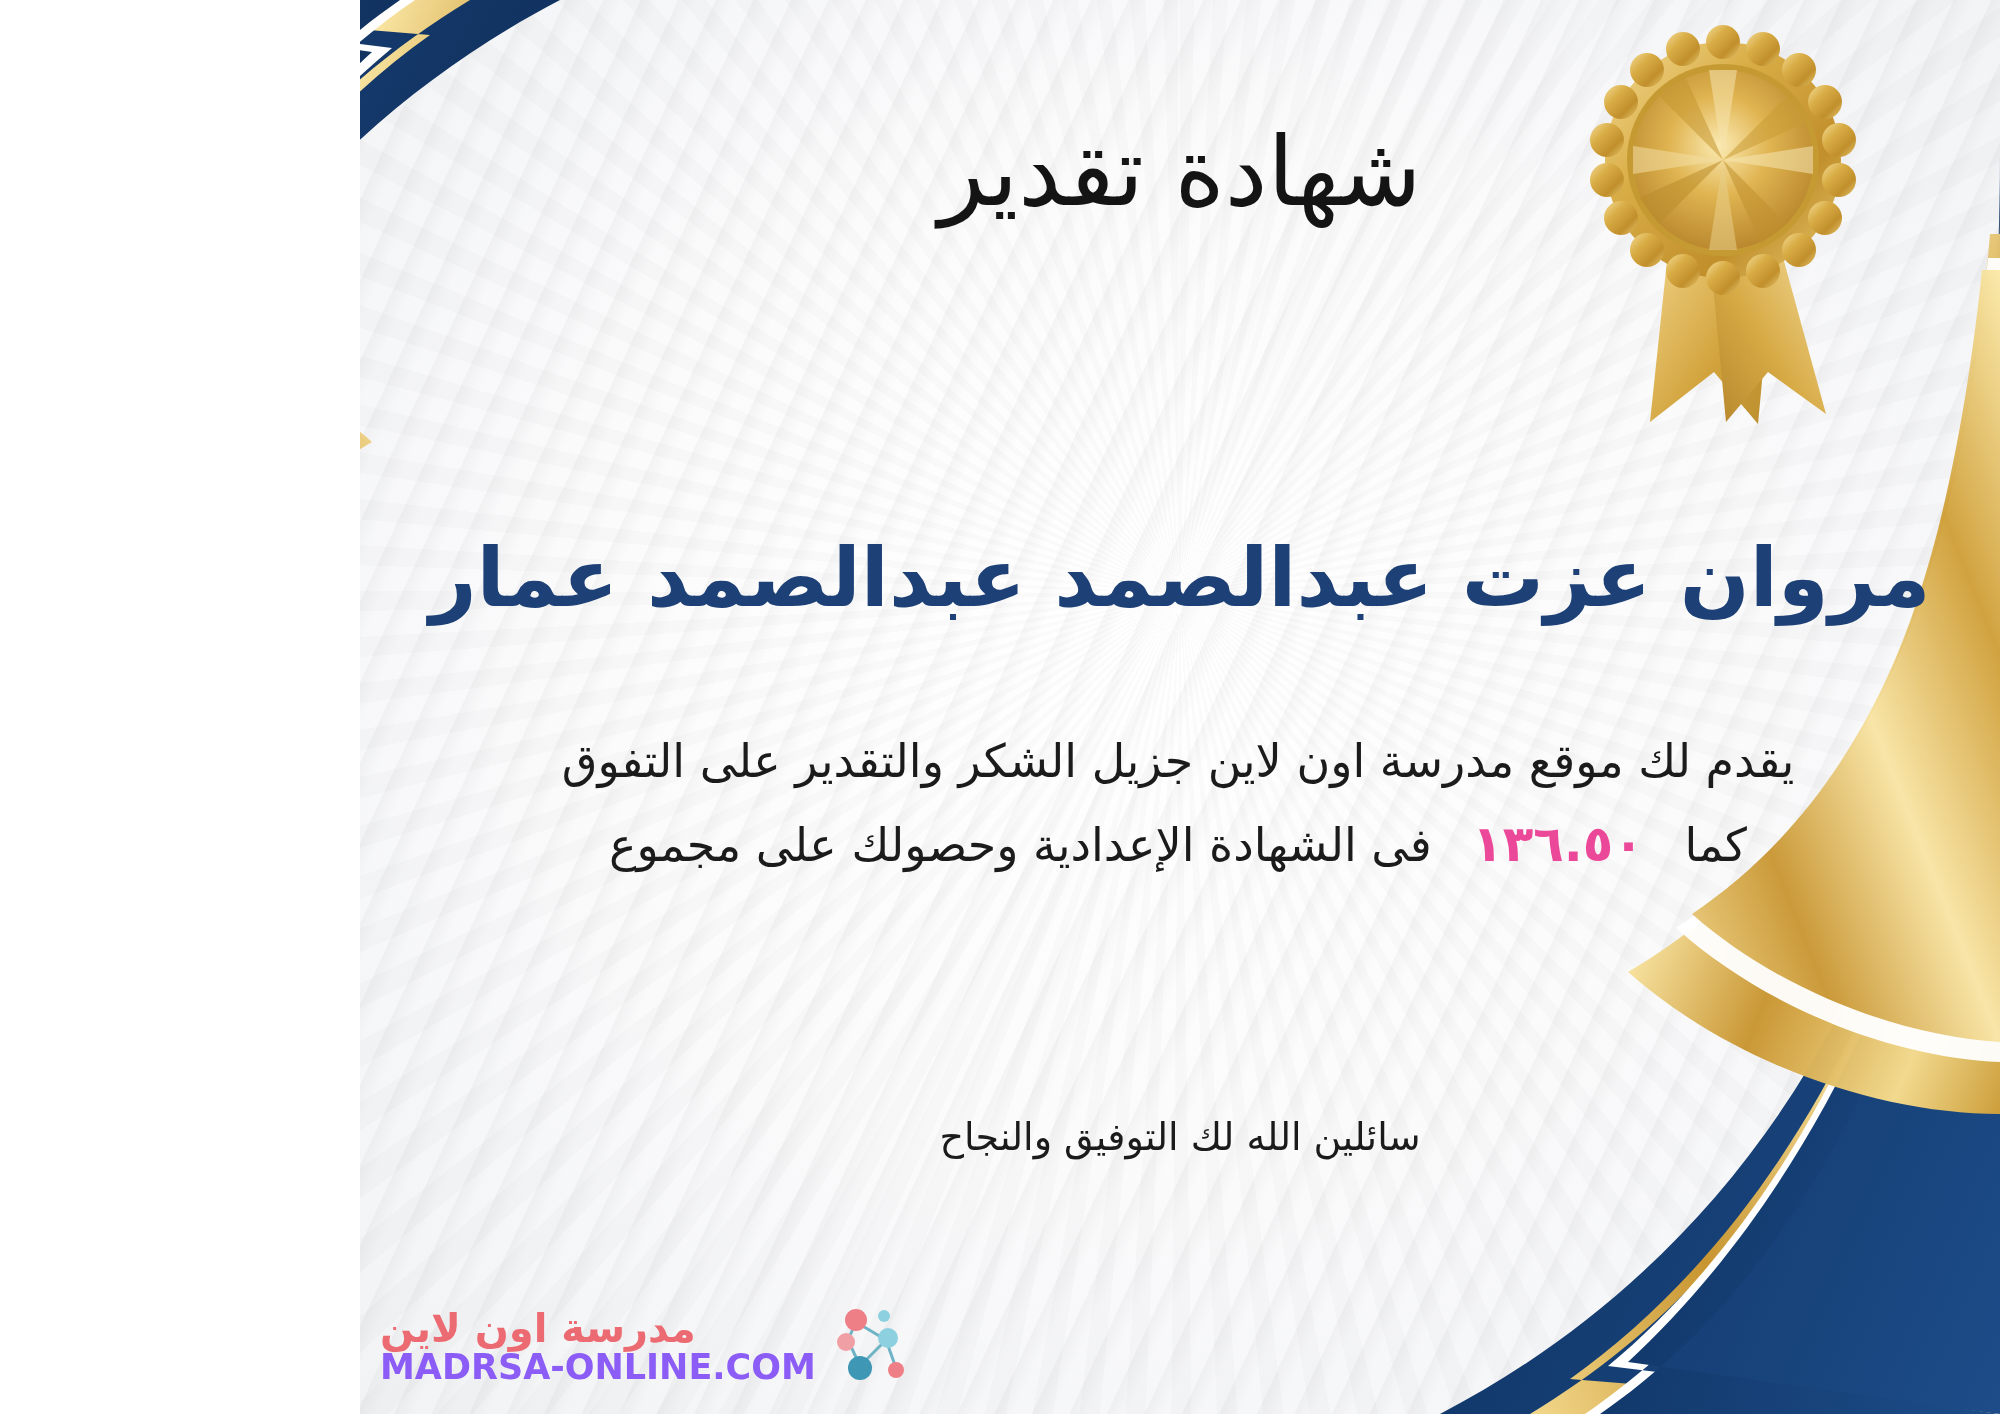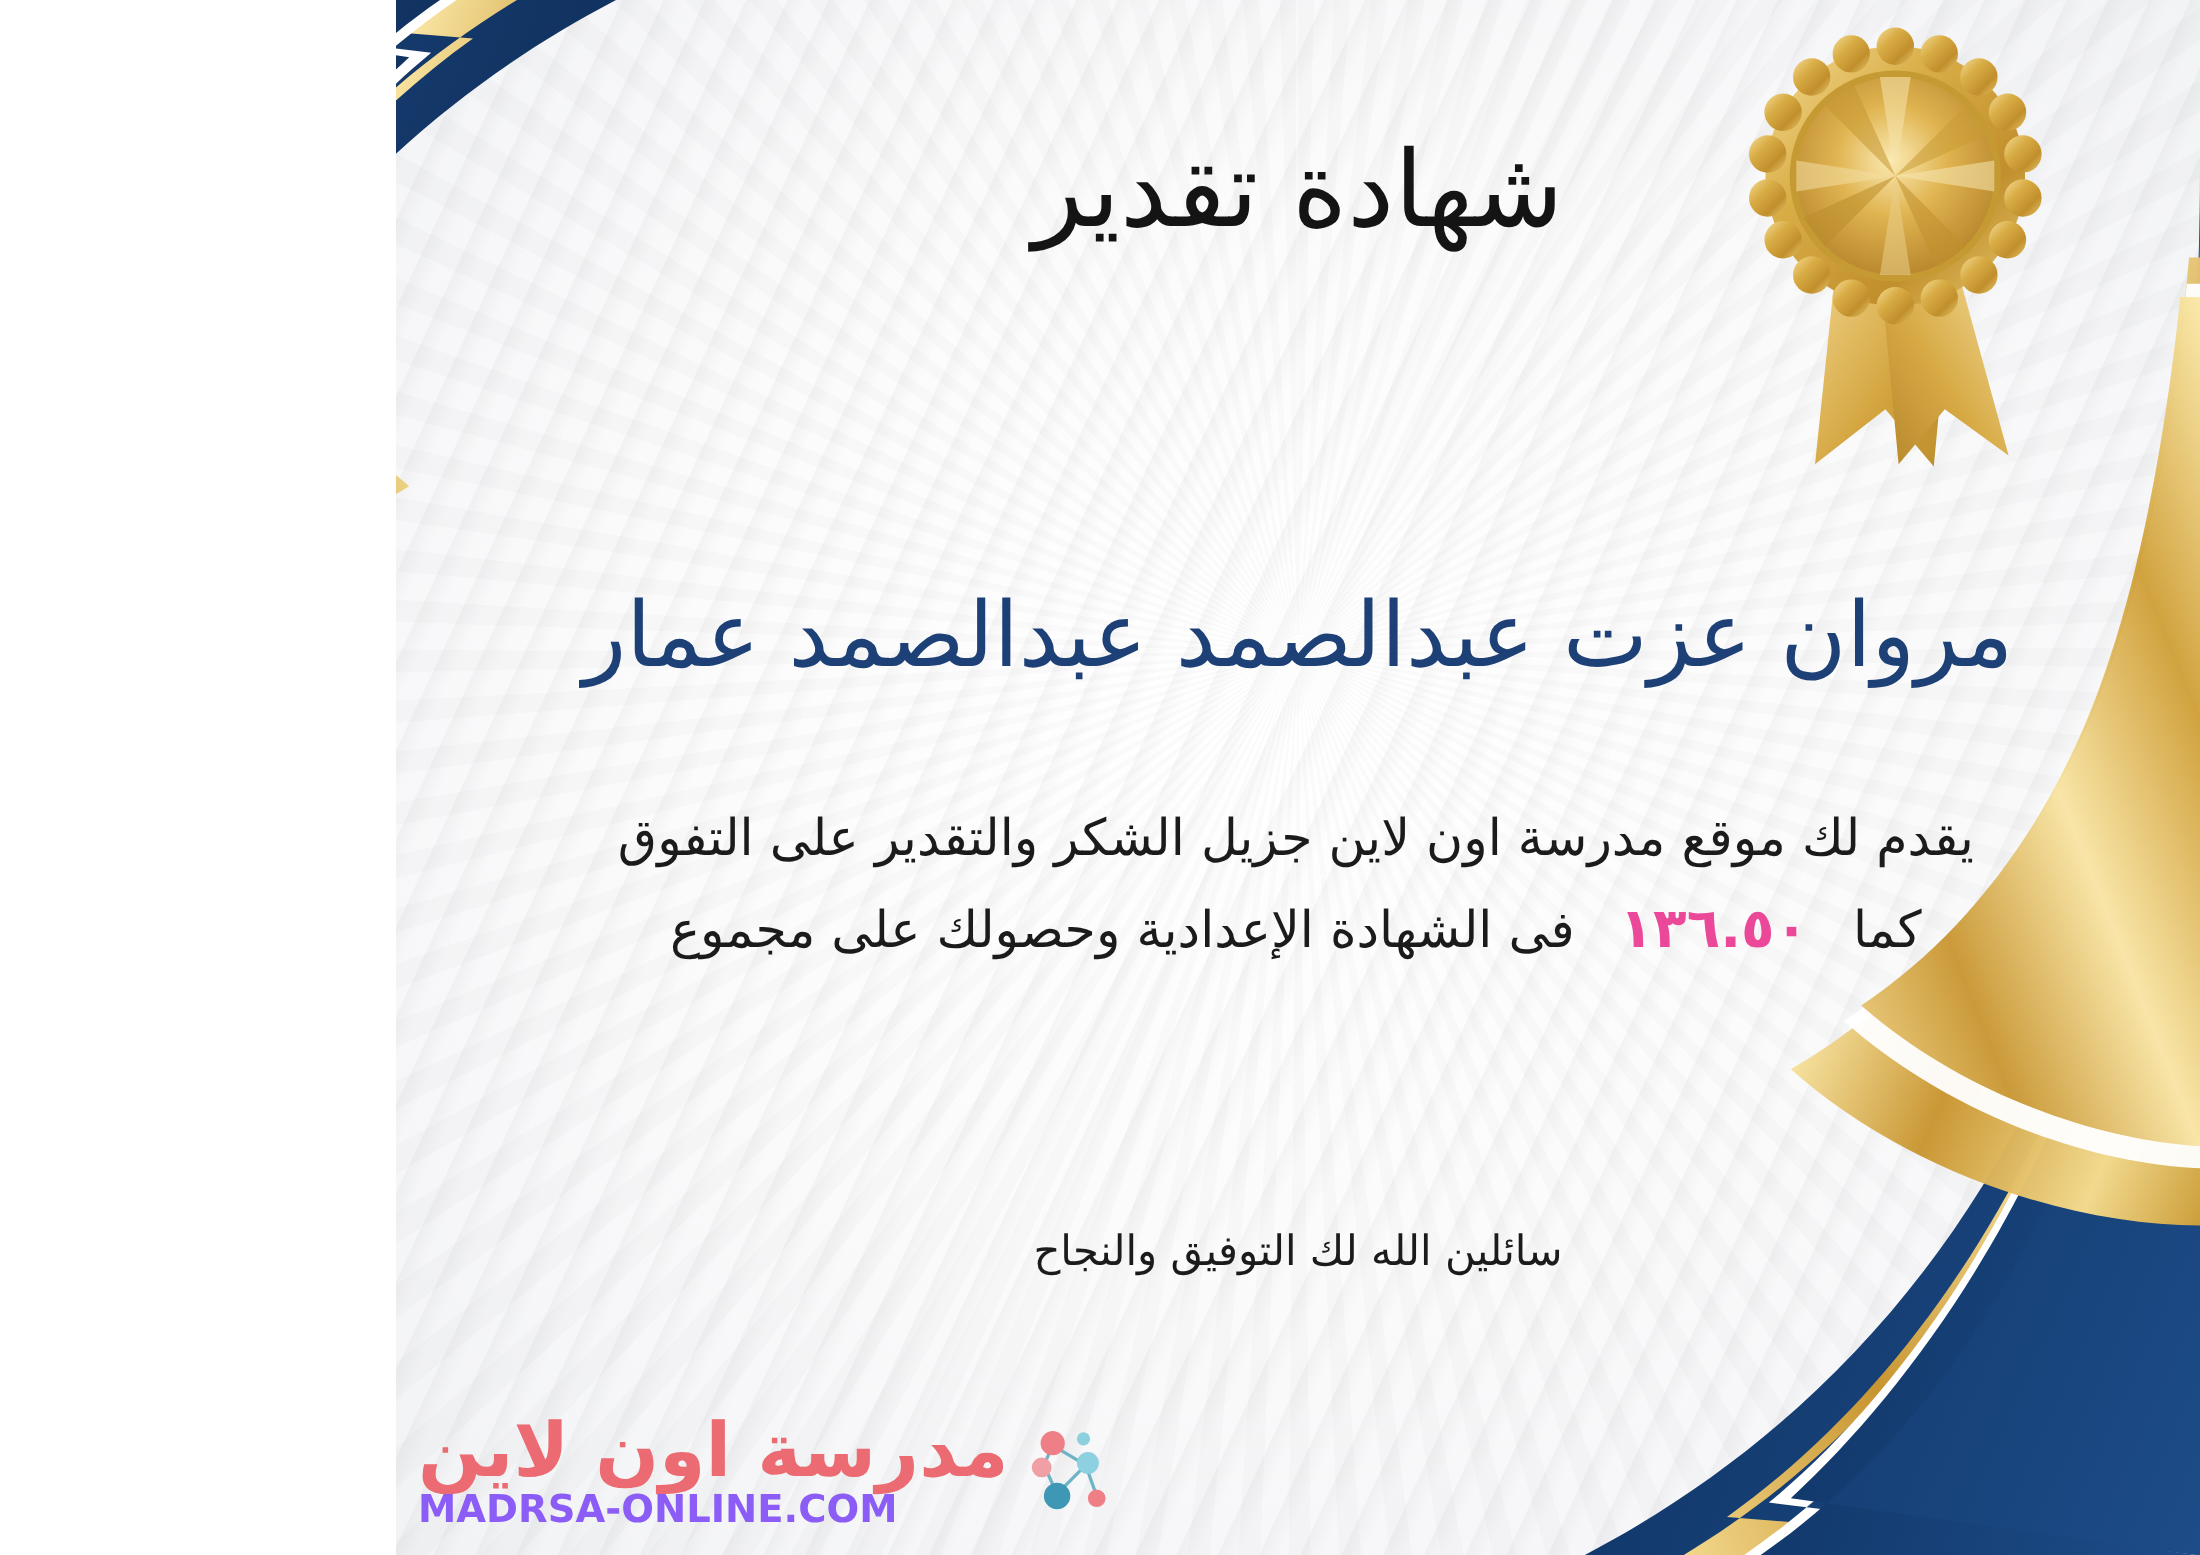--- a/index.html
+++ b/index.html
@@ -70,21 +70,21 @@
     direction: rtl;
   }
 
   .student-name {
     position: absolute;
     top: 525px;
     right: 0;
     left: 0;
     text-align: center;
     font-size: 82px;
-    font-weight: 400;
+    font-weight: 700;
     color: #1d4076;
     line-height: 1.3;
     direction: rtl;
   }
 
   .body-block {
     position: absolute;
     top: 722px;
     right: 124px;
     left: 120px;
@@ -126,21 +126,21 @@
     align-items: center;
     gap: 10px;
     direction: ltr;
   }
   .logo-text {
     display: flex;
     flex-direction: column;
     align-items: flex-start;
   }
   .logo-ar {
-    font-size: 68px;
+    font-size: 40px;
     font-weight: 700;
     color: #ec6a71;
     line-height: 1.05;
     direction: rtl;
     letter-spacing: -1px;
   }
   .logo-en {
     font-size: 35px;
     font-weight: 700;
     color: #8b5cf6;

